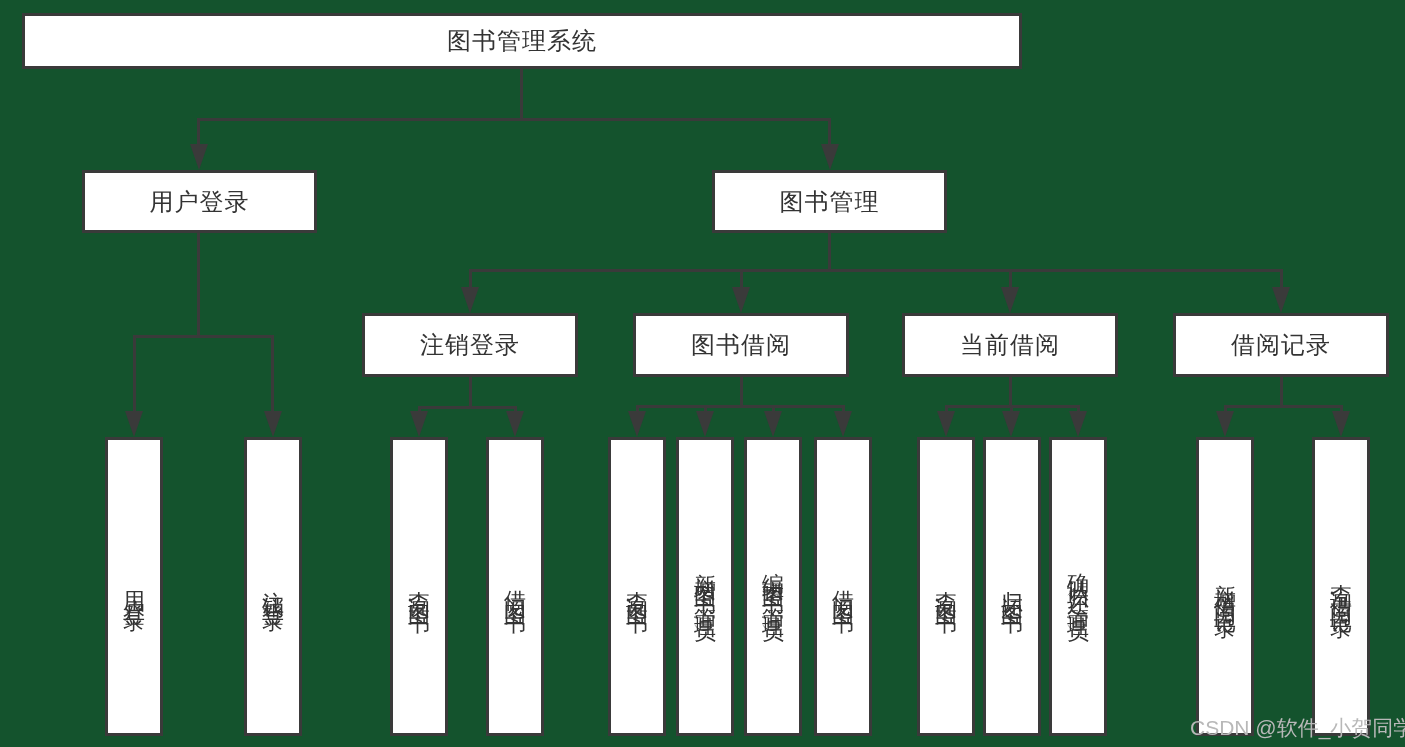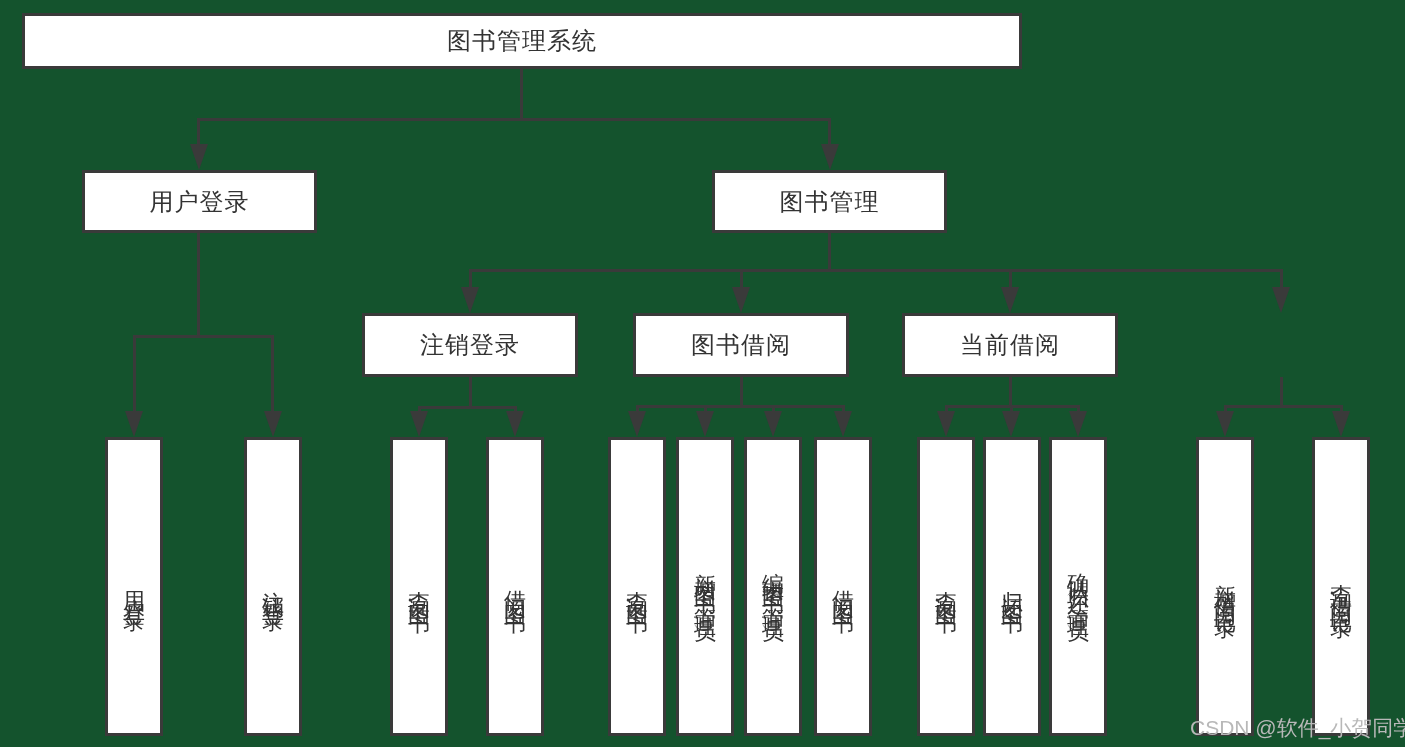--- a/index.html
+++ b/index.html
@@ -56,20 +56,21 @@
 <div class="canvas">
 
   <div class="box hbox" style="left:22px;top:13px;width:1000px;height:56px">图书管理系统</div>
 
   <div class="box hbox" style="left:82px;top:170px;width:235px;height:63px">用户登录</div>
   <div class="box hbox" style="left:712px;top:170px;width:235px;height:63px">图书管理</div>
 
   <div class="box hbox" style="left:362px;top:313px;width:216px;height:64px">注销登录</div>
   <div class="box hbox" style="left:902px;top:313px;width:216px;height:64px">当前借阅</div>
   <div class="box hbox" style="left:633px;top:313px;width:216px;height:64px">图书借阅</div>
+  <div class="box hbox" style="left:1173px;top:313px;width:216px;height:64px">借阅记录</div>
 
   <div class="box vbox" style="left:105px;top:437px;width:58px;height:299px">用户登录</div>
   <div class="box vbox" style="left:244px;top:437px;width:58px;height:299px">注销登录</div>
 
   <div class="box vbox" style="left:390px;top:437px;width:58px;height:299px">查询图书</div>
   <div class="box vbox" style="left:486px;top:437px;width:58px;height:299px">借阅图书</div>
 
   <div class="box vbox" style="left:608px;top:437px;width:58px;height:299px">查询图书</div>
   <div class="box vbox" style="left:676px;top:437px;width:58px;height:299px">新增图书（管理员）</div>
   <div class="box vbox" style="left:744px;top:437px;width:58px;height:299px">编辑图书（管理员）</div>

